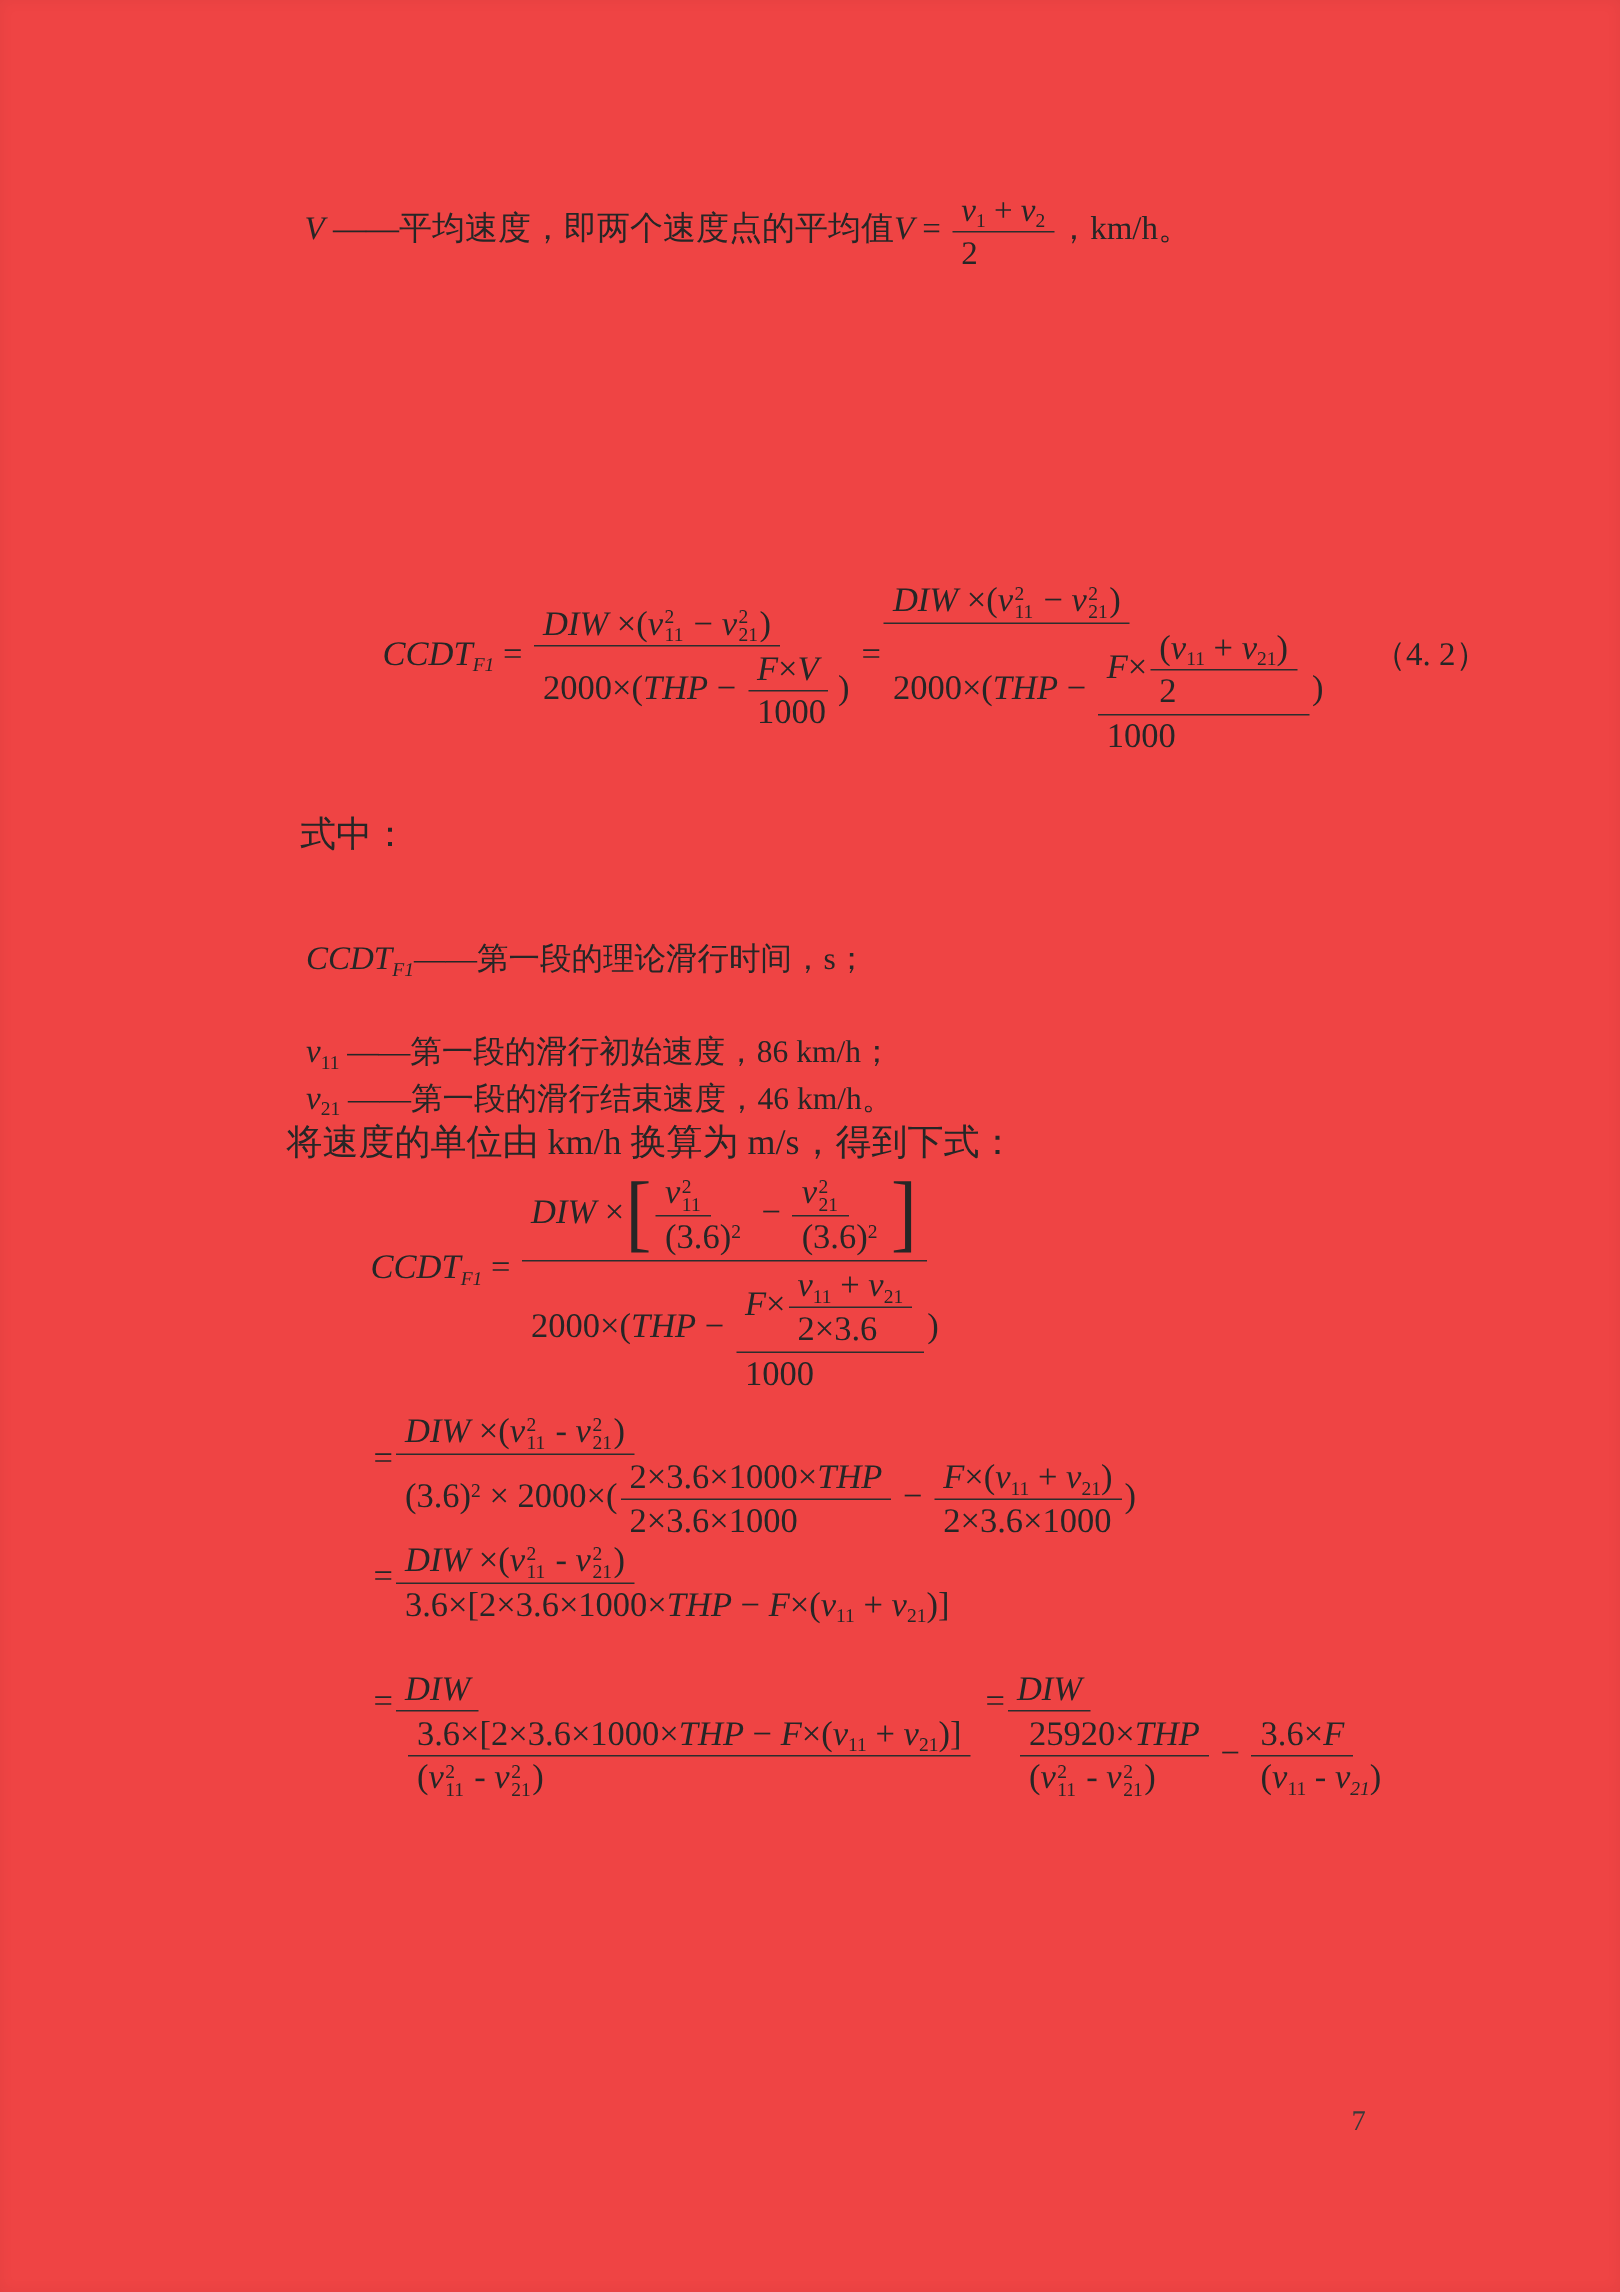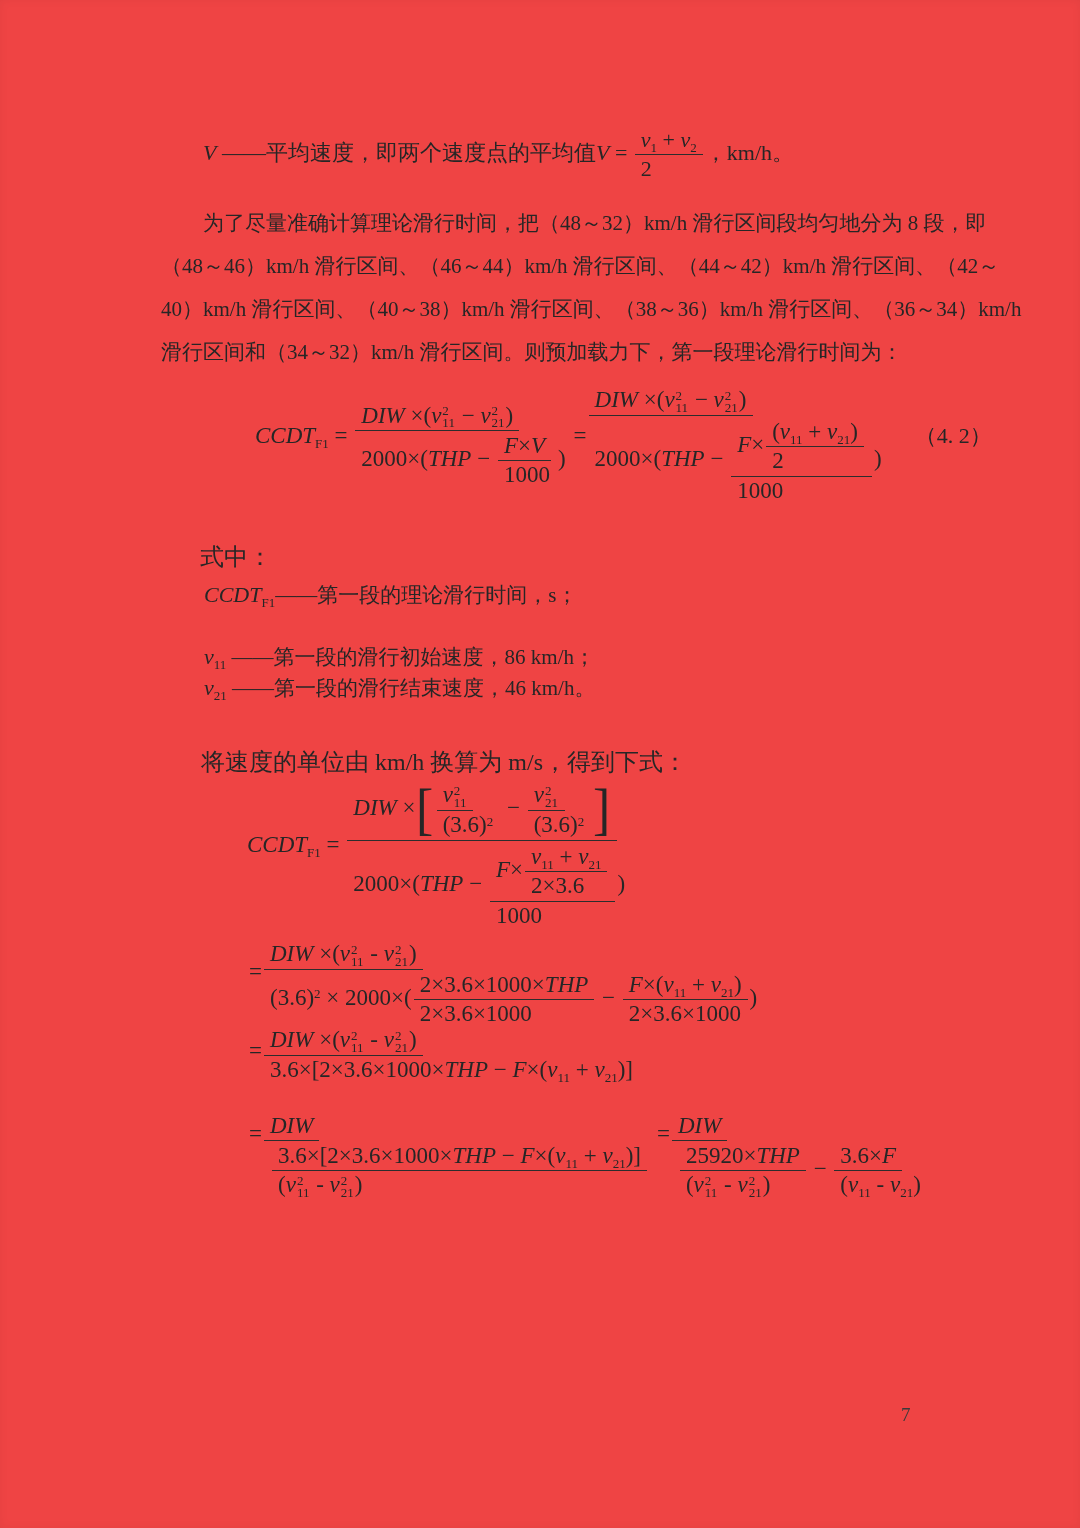--- a/index.html
+++ b/index.html
@@ -19,21 +19,21 @@
   .inlinef .fpart{font-size:22px;}
   .mi{font-style:italic;}
   .mx{white-space:pre;}
   .frac{
     display:inline-flex;flex-direction:column;align-items:flex-start;
     vertical-align:middle;margin:0 2px;text-align:center;
   }
   .frac > .num,.frac > .den{display:block;white-space:nowrap;padding:1px 6px;text-align:center;}
   .frac > .num{border-bottom:1.5px solid #2d2d2d;}
   sub.msub{font-size:13px;line-height:0;vertical-align:-0.35em;}
-  sub.msub.it{}
+  sub.msub.it{font-style:italic;}
   sup.msup{font-size:13px;line-height:0;vertical-align:0.5em;}
   .ss{
     display:inline-flex;flex-direction:column;align-items:flex-start;
     vertical-align:middle;font-size:13px;line-height:12px;margin:0 1px 0 1px;
   }
   .bigb{font-size:250%;font-weight:300;line-height:0.85;vertical-align:middle;
         display:inline-block;transform:scaleX(0.9);}
   
   .lift{top:-10px;}
   .drop4{top:4px;}
@@ -42,48 +42,42 @@
   
   .abs{position:absolute;}
   #blk-avg{top:126px;left:203px;}
   #blk-intro{top:202px;left:161px;width:790px;}
   #blk-eq42{top:386px;left:255px;}
   #eq42-label{margin-left:25px;font-size:22px;}
   #blk-where{top:540px;left:200px;}
   #blk-def1{top:581px;left:204px;}
   #blk-def2{top:643px;left:204px;}
   #blk-def3{top:674px;left:204px;}
-  #blk-unit{top:745px;left:201px;}
+  #blk-unit{top:745px;left:191px;}
   #blk-d1{top:780px;left:247px;}
   #blk-d2{top:928px;left:249px;}
   #blk-d3{top:1022px;left:249px;}
   #blk-d4{top:1090px;left:249px;}
   #blk-closing{top:1199px;left:202px;}
   #blk-page{top:1404px;left:901px;font-size:19px;color:#3a3a3a;}
-  .defline .fpart{font-size:22px;}
+  .defline .fpart{font-size:22px;margin-top:44px;}
   .defline .mx{font-size:21px;}
 </style>
 </head>
 <body>
 
 <div id="page">
 
   <div class="abs frow inlinef" id="blk-avg">
     <span class="fpart"><span class="mi">V</span><span class="mx"> ——平均速度，即两个速度点的平均值</span><span class="mi">V</span><span class="mx"> = </span><span class="frac">
           <span class="num"><span class="mi">v</span><sub class="msub">1</sub><span class="mx"> + </span><span class="mi">v</span><sub class="msub">2</sub></span>
           <span class="den"><span class="mx">2</span></span>
         </span><span class="mx">，km/h。</span></span>
   </div>
 
-  <div class="abs para" id="blk-intro">
-    <div class="line indent">为了尽量准确计算理论滑行时间，把（48～32）km/h 滑行区间段均匀地分为 8 段，即</div>
-    <div class="line">（48～46）km/h 滑行区间、（46～44）km/h 滑行区间、（44～42）km/h 滑行区间、（42～</div>
-    <div class="line">40）km/h 滑行区间、（40～38）km/h 滑行区间、（38～36）km/h 滑行区间、（36～34）km/h</div>
-    <div class="line">滑行区间和（34～32）km/h 滑行区间。则预加载力下，第一段理论滑行时间为：</div>
-  </div>
 
   <div class="abs frow" id="blk-eq42">
     <span class="fpart lift"><span class="mi">CCDT</span><sub class="msub it">F1</sub><span class="mx"> = </span></span>
     <span class="fpart"><span class="frac">
           <span class="num"><span class="mi">DIW</span><span class="mx"> ×(</span><span class="mi">v</span><span class="ss">
               <span>2</span>
               <span>11</span>
             </span><span class="mx"> − </span><span class="mi">v</span><span class="ss">
               <span>2</span>
               <span>21</span>

